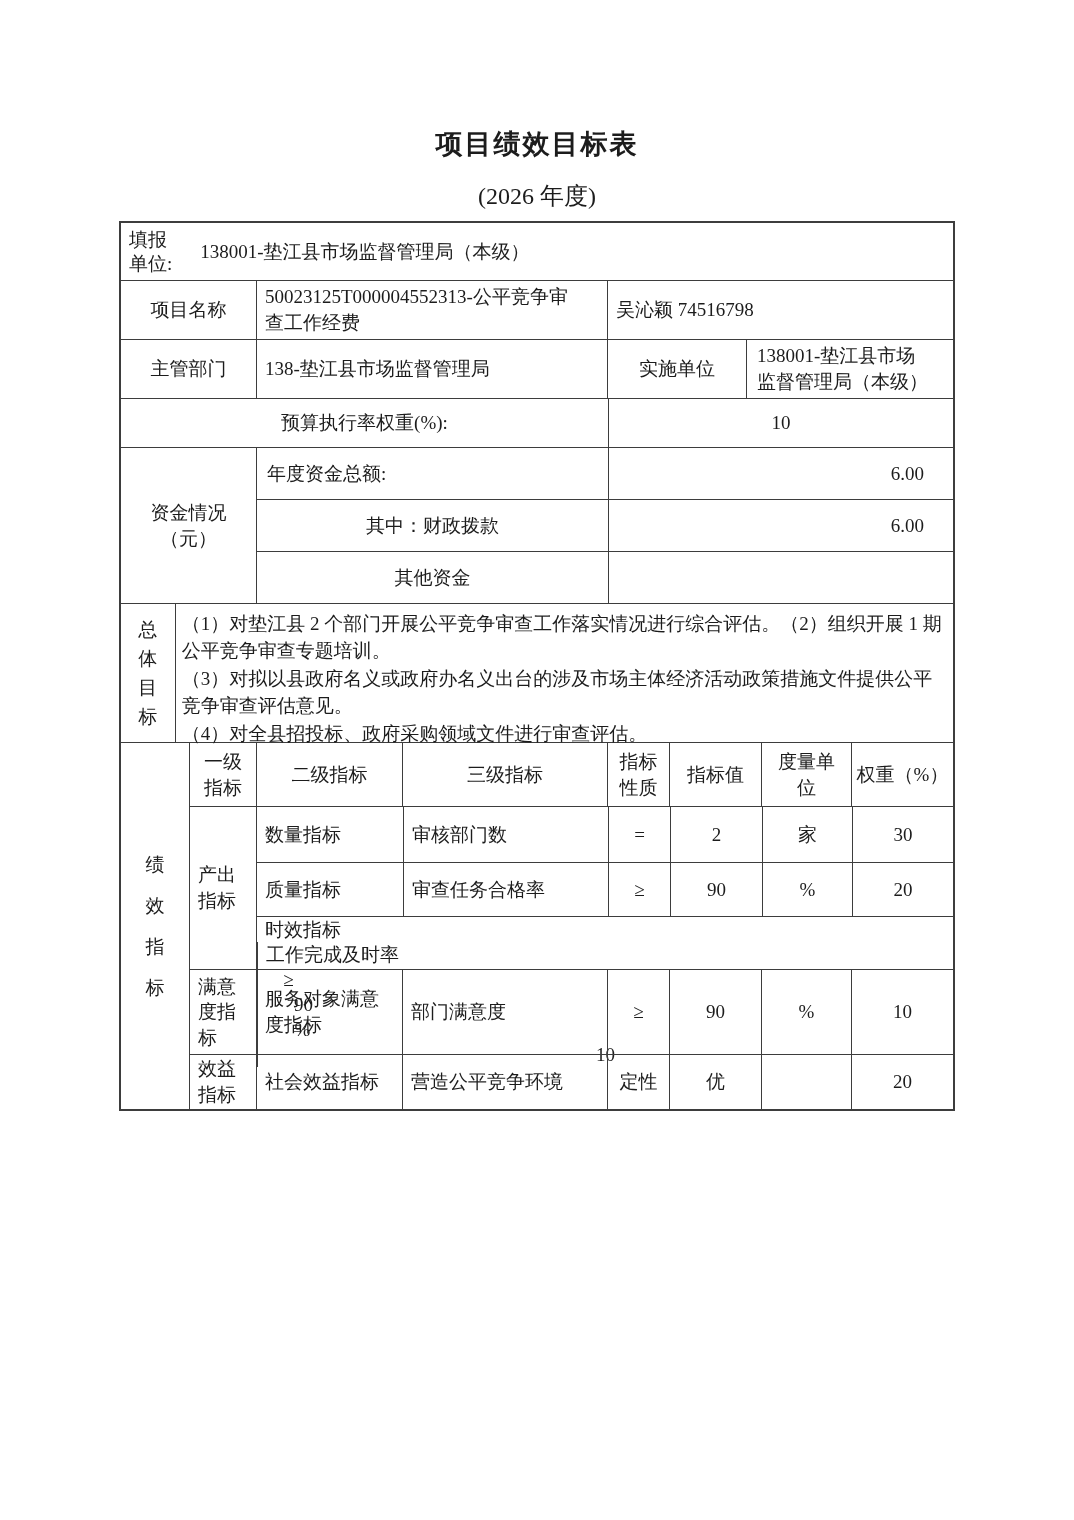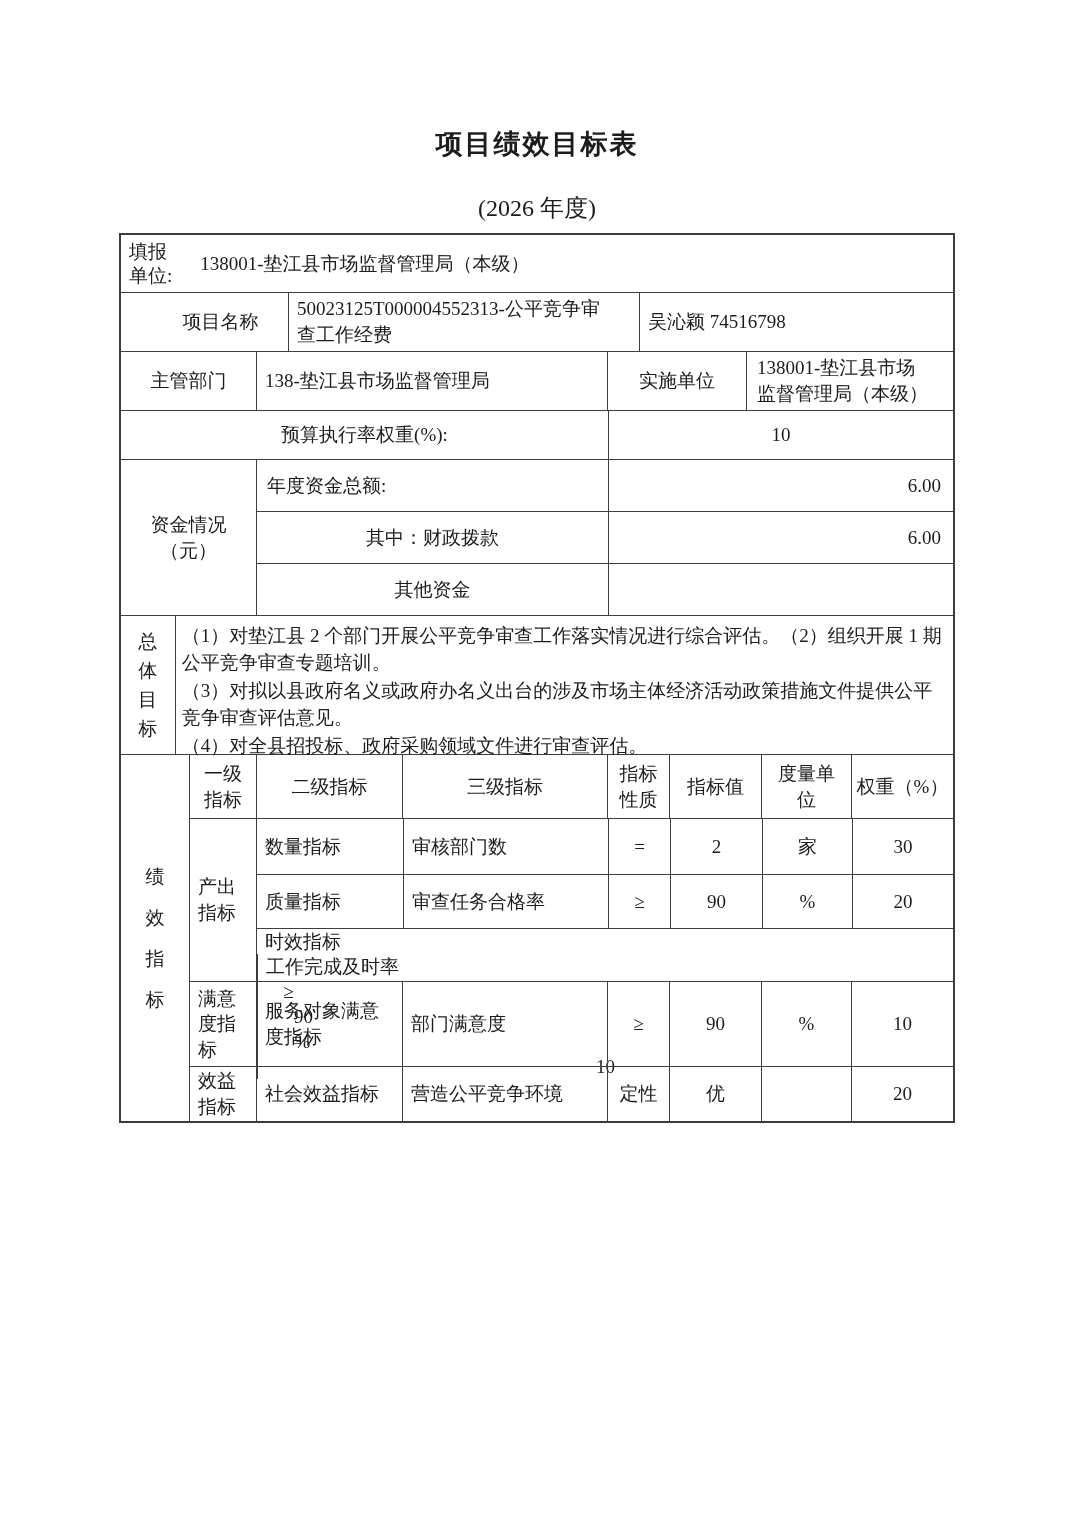--- a/index.html
+++ b/index.html
@@ -16,21 +16,21 @@
   .title {
     text-align: center;
     font-size: 27px;
     font-weight: bold;
     letter-spacing: 2px;
     line-height: 1;
   }
   .subtitle {
     text-align: center;
     font-size: 24px;
-    margin-top: 38px;
+    margin-top: 26px;
     line-height: 1;
   }
   .tbl {
     width: 836px;
     margin: 13px auto 0 auto;
     border: 2px solid #3d3d3d;
     font-size: 19px;
     line-height: 1.32;
     box-sizing: border-box;
   }
@@ -38,21 +38,21 @@
   .bb { border-bottom: 1px solid #3d3d3d; }
   .bl { border-left: 1px solid #3d3d3d; }
   .c {
     box-sizing: border-box;
     display: flex;
     align-items: center;
     min-width: 0;
   }
   .ctr { justify-content: center; text-align: center; }
   .left { justify-content: flex-start; text-align: left; padding: 0 8px; }
-  .right { justify-content: flex-end; text-align: right; padding-right: 12px; }
+  .right { justify-content: flex-end; text-align: right; padding-right: 29px; }
   .col { display: flex; flex-direction: column; min-width: 0; }
   .grow { flex: 1 1 auto; }
 
   
   .uc1 { width: 135px; }
   .uc2 { width: 351px; }
   .uc3 { width: 139px; padding: 0 6px; }
   .uc4 { width: 204px; }
   .d1  { width: 487px; }
   
@@ -60,21 +60,21 @@
   .p1 { width: 66px; }
   .p2 { width: 146px; }
   .p3 { width: 205px; }
   .p4 { width: 62px; }
   .p5 { width: 92px; }
   .p6 { width: 90px; }
   .p7 { flex: 1 1 auto; }
 
   
   .hA { height: 57px; }
-  .hB { height: 58px; padding-left: 32px; }
+  .hB { height: 58px; }
   .hC { height: 58px; }
   .hD { height: 48px; }
   .hE { height: 155px; }
   .hF { height: 138px; }
   .hG { height: 366px; }
   .hH { height: 63px; }
   .hR1 { height: 55px; }
   .hR2 { height: 53px; }
   .hR3 { height: 52px; flex-direction: column; }
   .hM { height: 84px; }

